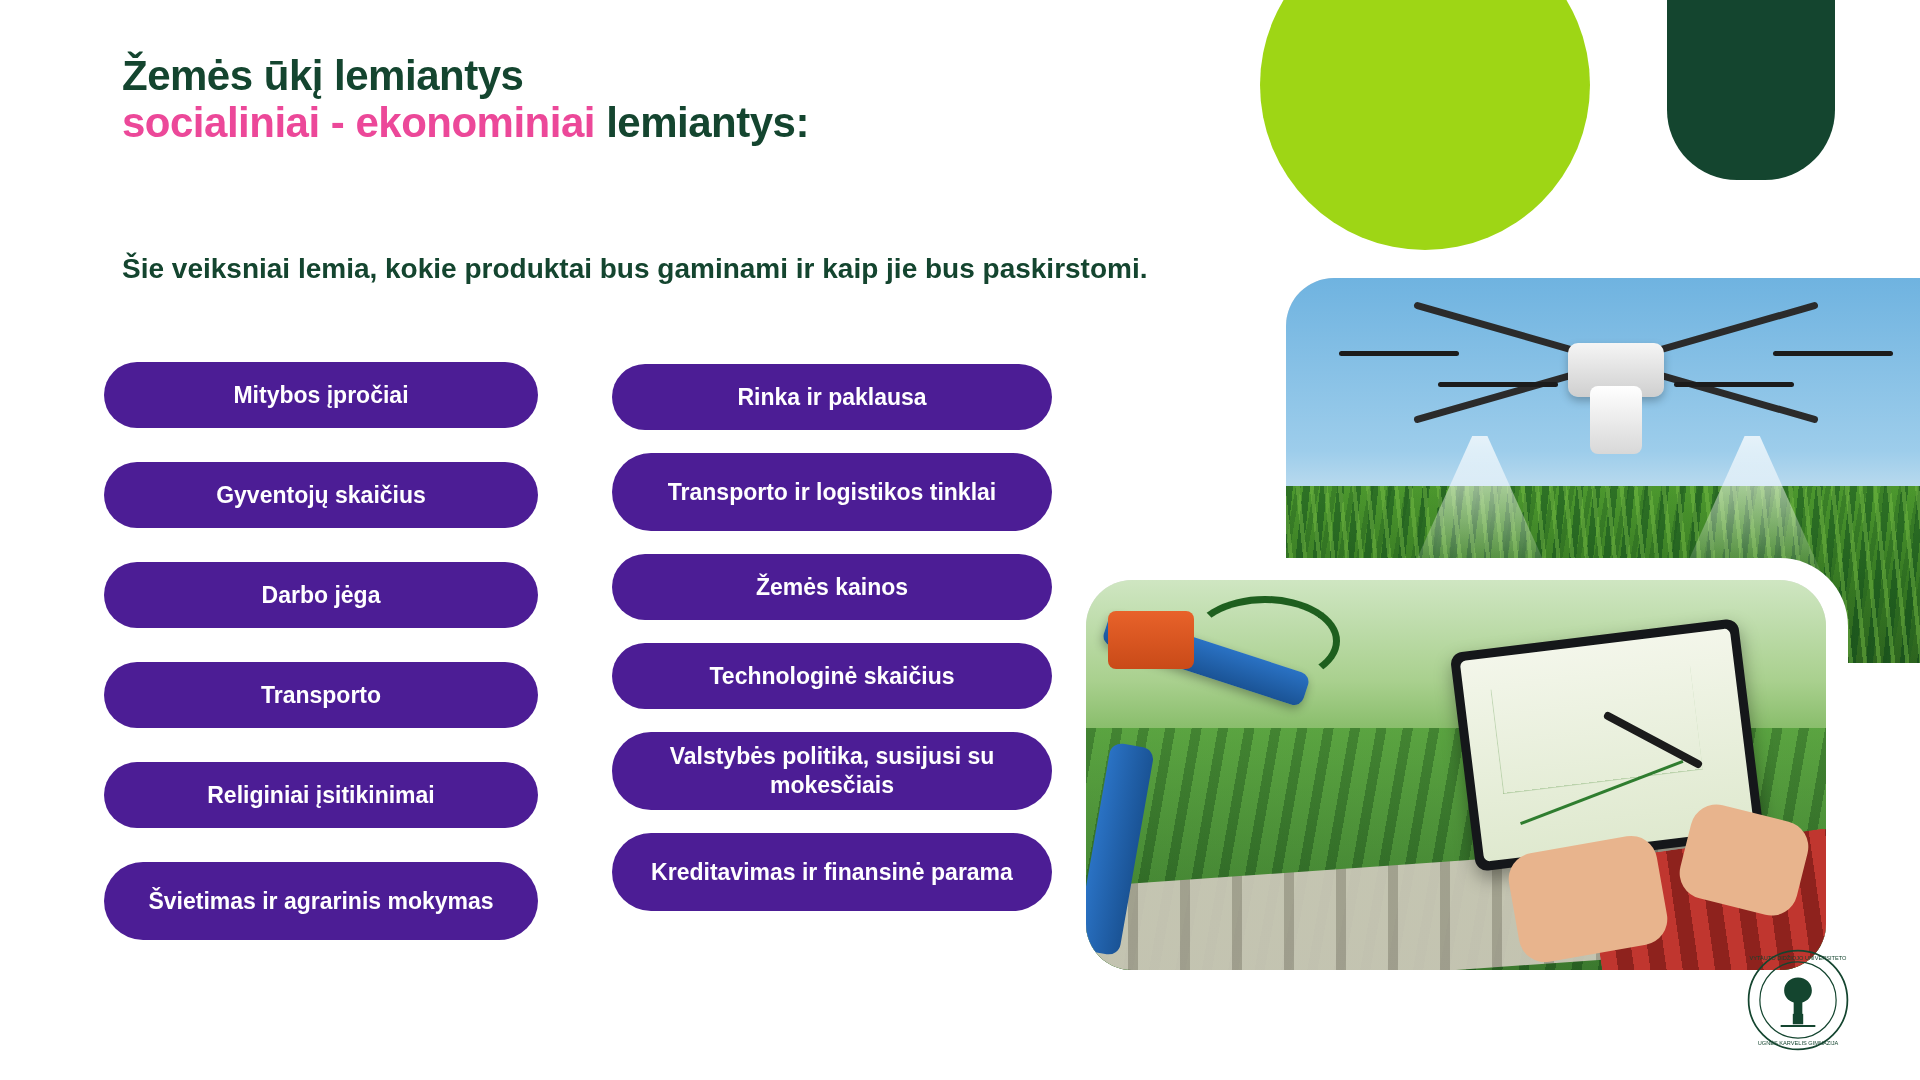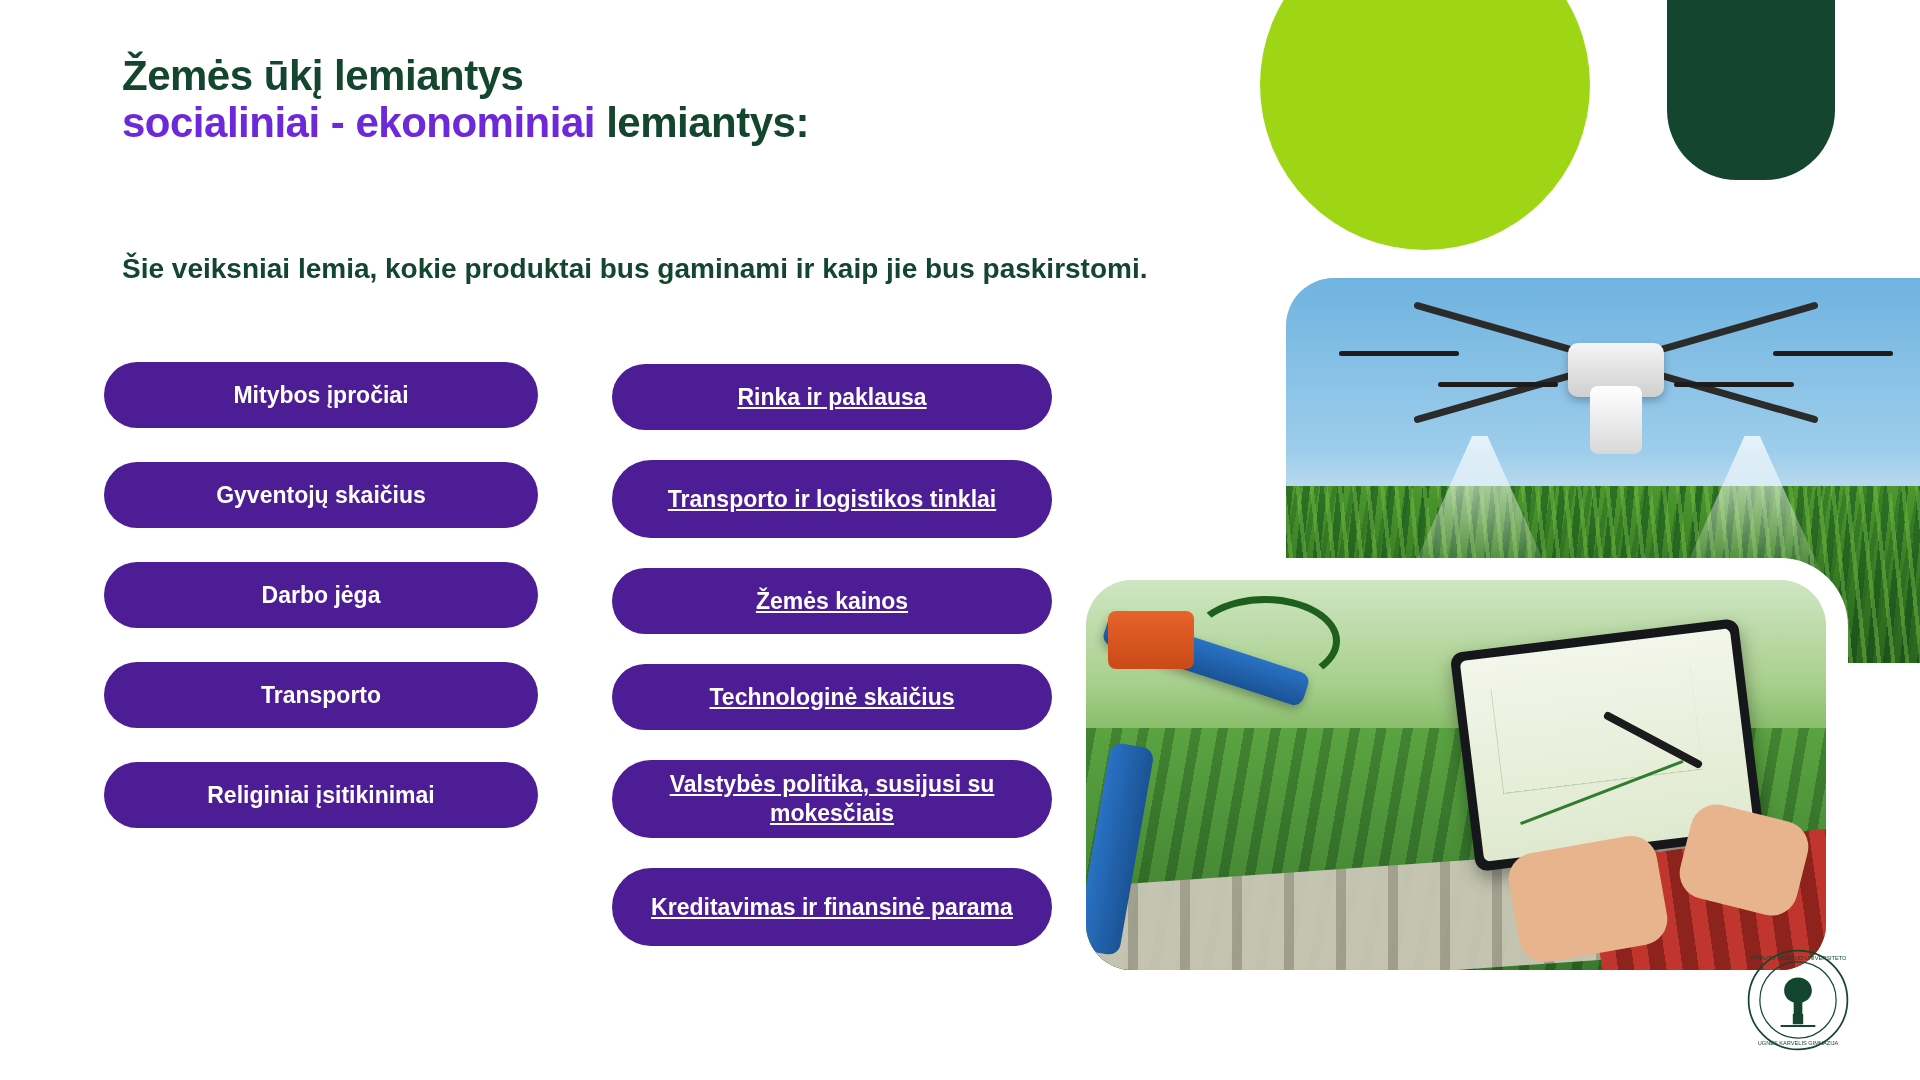--- a/index.html
+++ b/index.html
@@ -47,21 +47,21 @@
     line-height: 1.12;
   }
   .heading .line {
     font-size: 42px;
     font-weight: bold;
     color: #14452F;
     letter-spacing: -0.5px;
     white-space: nowrap;
   }
   .heading .accent {
-    color: #6d28d9;
+    color: #ec4899;
   }
 
   .subtitle {
     position: absolute;
     left: 122px;
     top: 248px;
     width: 1120px;
     font-size: 28px;
     font-weight: bold;
     color: #14452F;
@@ -86,21 +86,21 @@
     font-size: 23px;
     font-weight: bold;
     text-align: center;
     display: flex;
     align-items: center;
     justify-content: center;
     line-height: 1.25;
     padding: 8px 18px;
   }
   .col-left .pill  { width: 434px; min-height: 66px; margin-bottom: 34px; }
-  .col-right .pill { width: 440px; min-height: 66px; margin-bottom: 30px; text-decoration: underline; }
+  .col-right .pill { width: 440px; min-height: 66px; margin-bottom: 23px; }
   .pill.tall { min-height: 78px; }
 
   
   .photo {
     position: absolute;
     overflow: hidden;
     background: #ddd;
     z-index: 4;
   }
 
@@ -303,20 +303,21 @@
 </div>
 
 <div class="subtitle">Šie veiksniai lemia, kokie produktai bus gaminami ir kaip jie bus paskirstomi.</div>
 
 <div class="col col-left">
   <div class="pill">Mitybos įpročiai</div>
   <div class="pill">Gyventojų skaičius</div>
   <div class="pill">Darbo jėga</div>
   <div class="pill">Transporto</div>
   <div class="pill">Religiniai įsitikinimai</div>
+  <div class="pill tall">Švietimas ir agrarinis mokymas</div>
 </div>
 
 <div class="col col-right">
   <div class="pill">Rinka ir paklausa</div>
   <div class="pill tall">Transporto ir logistikos tinklai</div>
   <div class="pill">Žemės kainos</div>
   <div class="pill">Technologinė skaičius</div>
   <div class="pill tall">Valstybės politika, susijusi su mokesčiais</div>
   <div class="pill tall">Kreditavimas ir finansinė parama</div>
 </div>

